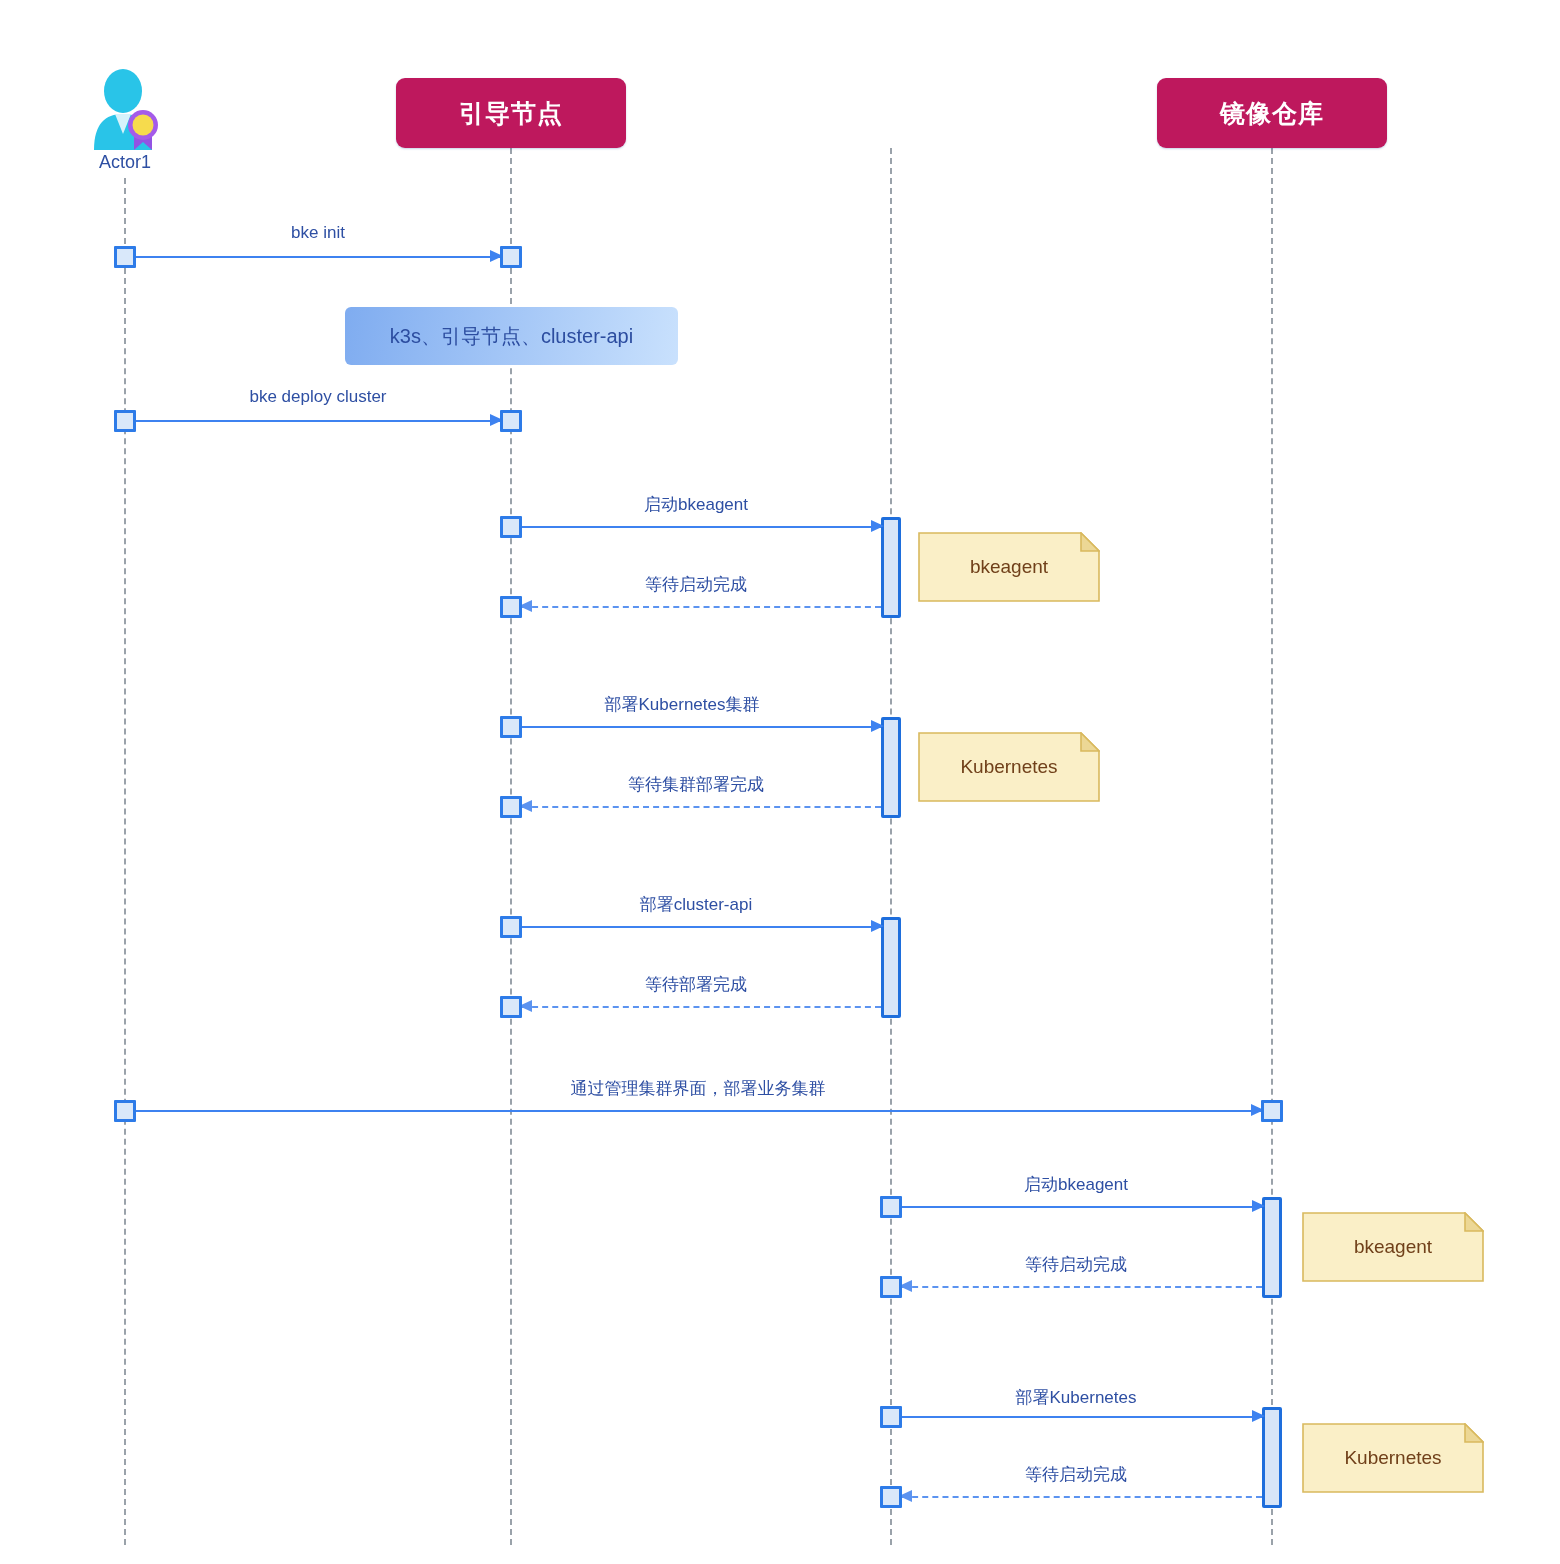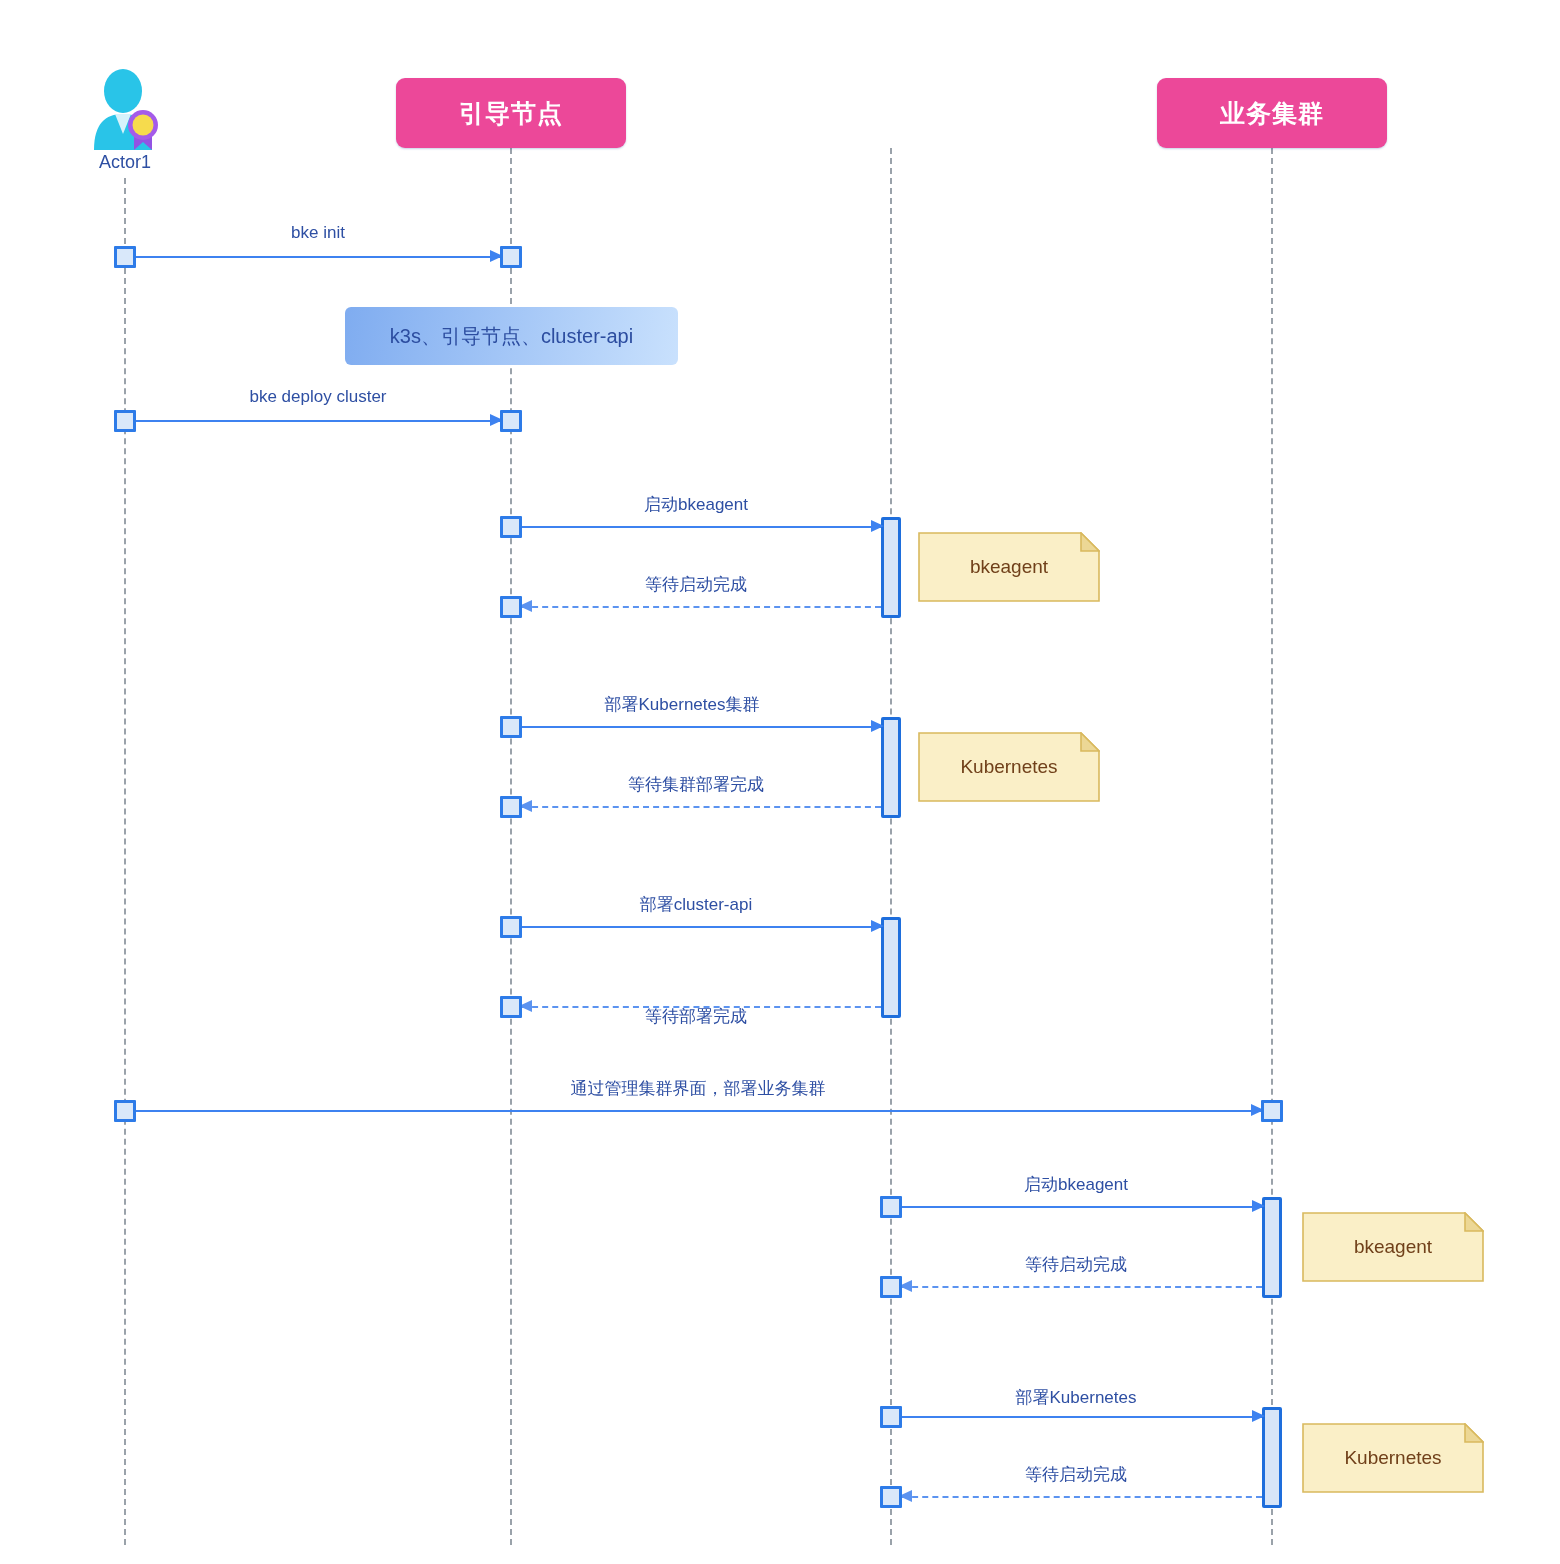--- a/index.html
+++ b/index.html
@@ -1,19 +1,19 @@
 <!DOCTYPE html>
 <html><head>
 <meta charset="utf-8">
 <style>
   html,body{margin:0;padding:0;background:#ffffff;}
   #canvas{position:relative;width:1560px;height:1564px;background:#ffffff;overflow:hidden;
           font-family:"Liberation Sans",sans-serif;}
   .lifeline{position:absolute;width:0;border-left:2px dashed #9aa2aa;}
-  .participant{position:absolute;width:230px;height:70px;background:#ec4899;border-radius:9px;
+  .participant{position:absolute;width:230px;height:70px;background:#be185d;border-radius:9px;
                display:flex;align-items:center;justify-content:center;color:#ffffff;
                font-size:25px;font-weight:bold;letter-spacing:1px;box-shadow:0 1px 2px rgba(40,80,160,.25);}
   .actor-label{position:absolute;width:120px;text-align:center;color:#2e4fa3;font-size:18px;}
   .msg-label{position:absolute;text-align:center;color:#2e4fa3;font-size:17px;white-space:nowrap;}
   .arrow{position:absolute;height:0;}
   .arrow.solid{border-top:2.5px solid #3d82f0;}
   .arrow.dashed{border-top:2.5px dashed #5b93f0;}
   .head-right{position:absolute;right:-3px;top:-8px;width:0;height:0;
               border-left:13px solid #3d82f0;border-top:6.5px solid transparent;border-bottom:6.5px solid transparent;}
   .head-left{position:absolute;left:-3px;top:-8px;width:0;height:0;
@@ -50,21 +50,21 @@
       <circle cx="57" cy="57" r="15" fill="#a45be9"></circle>
       <circle cx="57" cy="57" r="10.5" fill="#f6db4d"></circle>
     </svg>
     <div class="actor-label" style="left:65px;top:152px;">Actor1</div>
   </div>
 
   <div class="participant" style="left:396px;top:78px;">
     <span>引导节点</span>
   </div>
   <div class="participant" style="left:1157px;top:78px;">
-    <span>业务集群</span>
+    <span>镜像仓库</span>
   </div>
 
   <div class="activation" style="left:881px;top:517px;"></div>
   <div class="activation" style="left:881px;top:717px;"></div>
   <div class="activation" style="left:881px;top:917px;"></div>
   <div class="activation" style="left:1262px;top:1197px;"></div>
   <div class="activation" style="left:1262px;top:1407px;"></div>
 
   <div>
     <div class="msg-label" style="left:168px;top:223px;width:300px;">bke init</div>
@@ -138,21 +138,21 @@
 
   <div>
     <div class="msg-label" style="left:546px;top:893px;width:300px;">部署cluster-api</div>
     <div class="arrow solid" style="left:522px;top:926px;width:359px;">
       <span class="head-right"></span>
     </div>
     <div class="sq" style="left:500px;top:916px;"></div>
   </div>
 
   <div>
-    <div class="msg-label" style="left:546px;top:1005px;width:300px;">等待部署完成</div>
+    <div class="msg-label" style="left:546px;top:973px;width:300px;">等待部署完成</div>
     <div class="arrow dashed" style="left:522px;top:1006px;width:359px;">
       <span class="head-left"></span>
     </div>
     <div class="sq" style="left:500px;top:996px;"></div>
   </div>
 
 
   <div>
     <div class="msg-label" style="left:498px;top:1077px;width:400px;">通过管理集群界面，部署业务集群</div>
     <div class="arrow solid" style="left:136px;top:1110px;width:1125px;">

